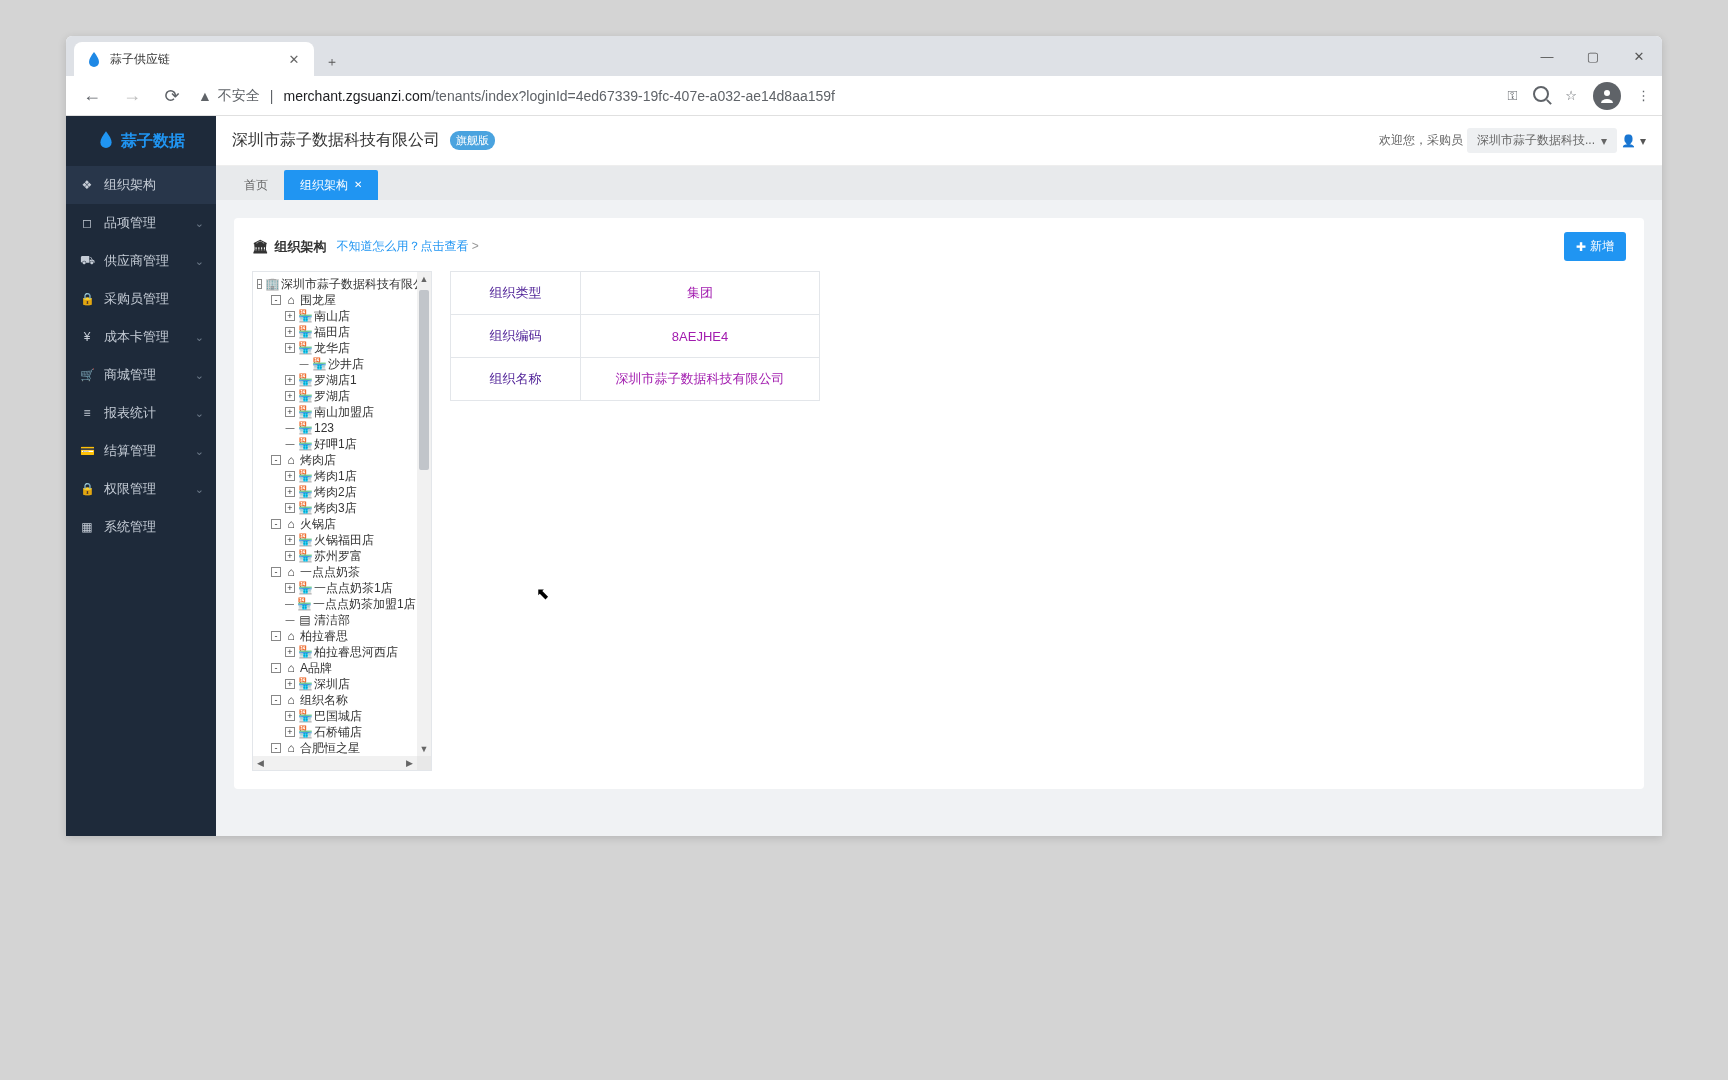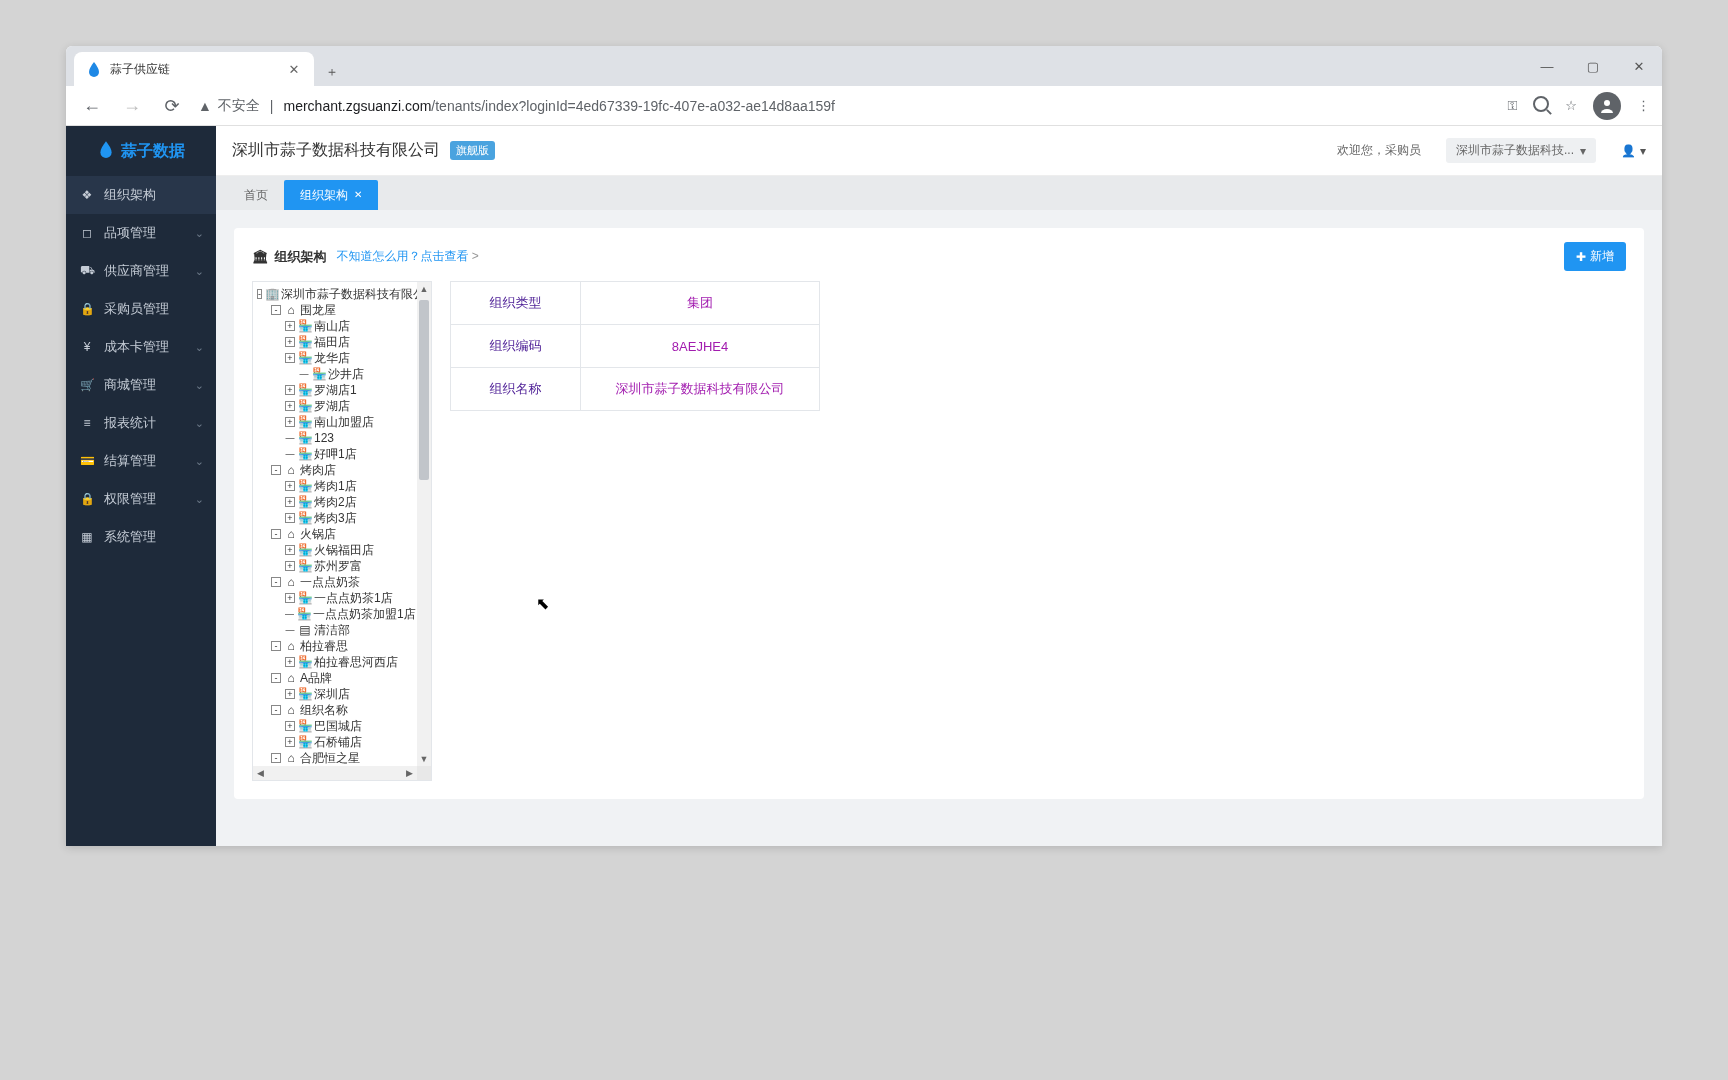--- a/index.html
+++ b/index.html
@@ -8,21 +8,21 @@
       font-size: 13px; 
       background: #d4d4d4;
       width: 1728px;
       height: 1080px;
       overflow: hidden;
     }
     
     
     .browser-window {
       position: absolute;
-      left: 66px; top: 46px;
+      left: 66px; top: 36px;
       width: 1596px; 
       background: #fff;
       border-radius: 6px 6px 0 0;
       box-shadow: 0 2px 8px rgba(0,0,0,0.15);
     }
     .tab-bar {
       height: 40px;
       background: #dee1e6;
       display: flex;
       align-items: flex-end;
@@ -119,22 +119,22 @@
       height: 50px;
       background: #fff;
       display:flex;
       align-items:center;
       padding: 0 16px;
       justify-content: space-between;
       border-bottom: 1px solid #eee;
     }
     .header-left { display:flex; align-items:center; gap:10px; }
     .company-name { font-size: 16px; color:#333; }
-    .flag-badge { background:#4aa3df; color:#fff; font-size:11px; padding:2px 6px; border-radius:3px;}
-    .header-right { display:flex; align-items:center; gap:25px; font-size:12px; color:#666;}
+    .flag-badge { background:#4aa3df; color:#fff; font-size:11px; padding:2px 6px; border-radius:9px;}
+    .header-right { display:flex; align-items:center; gap:4px; font-size:12px; color:#666;}
     .org-dropdown { background:#eef0f2; padding:4px 10px; border-radius:3px; display:flex; align-items:center; gap:6px; cursor:pointer;}
     .user-dropdown { display:flex; align-items:center; gap:4px; color:#555; cursor:pointer;}
     
     .tab-strip {
       height: 34px;
       background: #e8eaec;
       display:flex;
       align-items:flex-end;
       padding-left: 12px;
       gap: 0;

